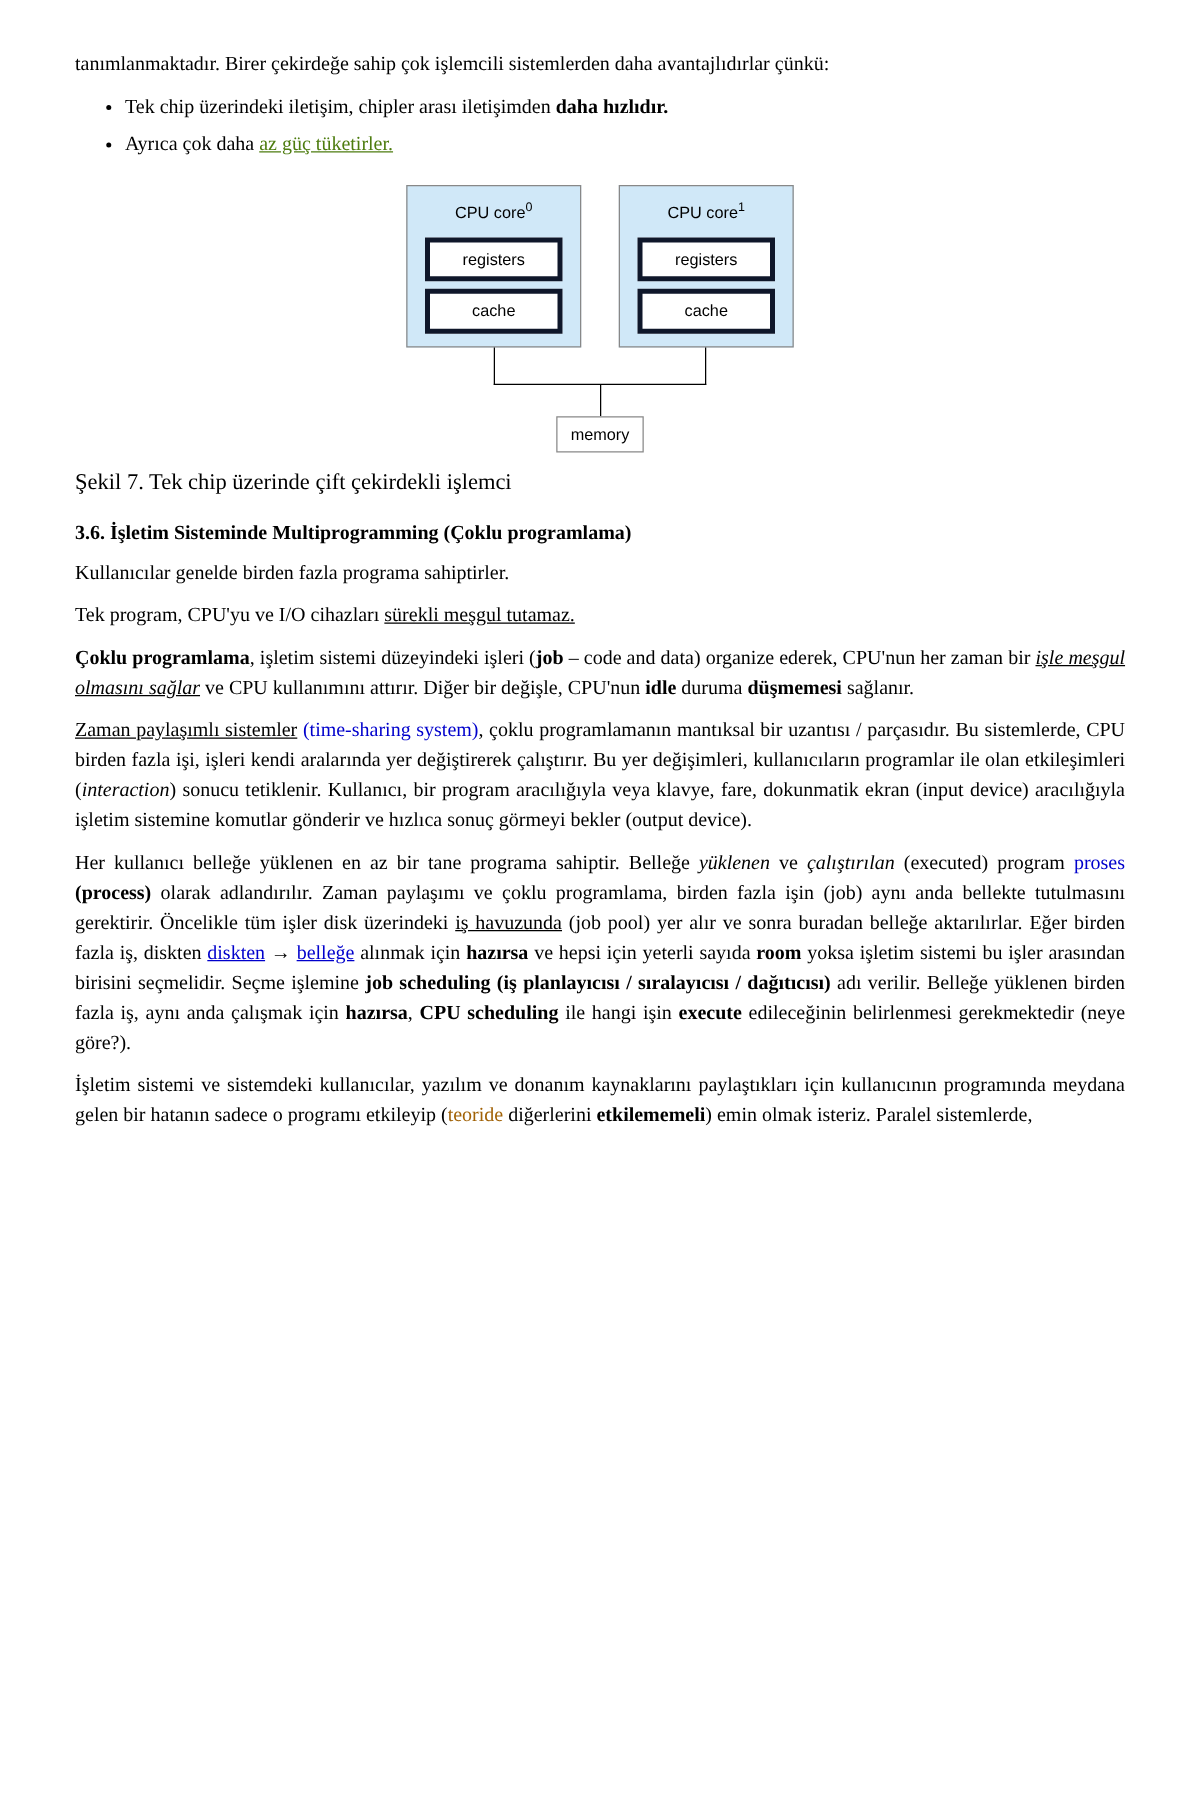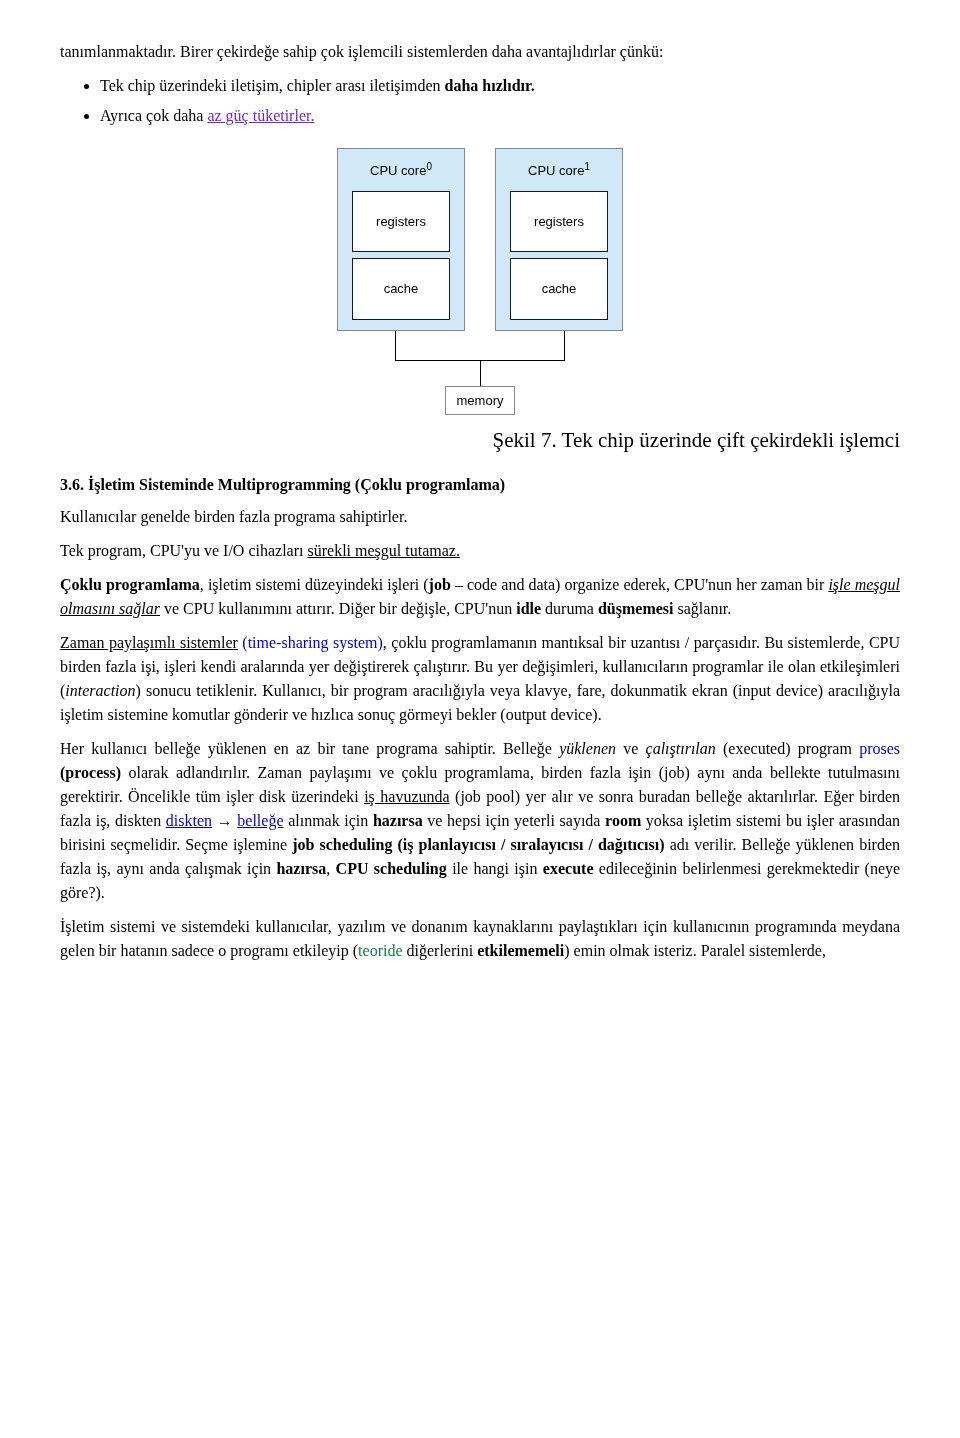--- a/index.html
+++ b/index.html
@@ -40,45 +40,45 @@
       display: flex;
       flex-direction: row;
       gap: 30px;
       margin-bottom: 0;
     }
 
     .cpu-core-box {
       background: #d0e8f8;
       border: 1px solid #888;
       padding: 10px 14px;
-      width: 128px;
+      width: 140px;
       display: flex;
       flex-direction: column;
       align-items: center;
       gap: 6px;
     }
 
     .cpu-core-title {
       font-size: 13px;
       font-family: Arial, sans-serif;
       margin-bottom: 4px;
     }
 
     .cpu-core-title sup {
       font-size: 10px;
     }
 
     .inner-box {
       background: #fff;
-      border: 1px solid #0f172a;
+      border: 4px solid #0f172a;
       width: 100%;
       text-align: center;
       font-size: 13px;
       font-family: Arial, sans-serif;
-      padding: 20px 0;
+      padding: 4px 0;
     }
 
     .connector-area {
       display: flex;
       flex-direction: column;
       align-items: center;
       width: 310px;
     }
 
     .h-line-row {
@@ -128,22 +128,22 @@
     .memory-box {
       background: #fff;
       border: 1px solid #888;
       padding: 4px 11px;
       font-size: 13px;
       font-family: Arial, sans-serif;
       text-align: center;
     }
 
     .figure-caption {
-      font-size: 21px;
-      text-align: right;
+      font-size: 18px;
+      text-align: left;
       margin-top: 8px;
       margin-bottom: 14px;
     }
 
     .section-heading {
       font-size: 16px;
       font-weight: bold;
       margin-top: 16px;
       margin-bottom: 8px;
     }
@@ -157,21 +157,21 @@
     <span>tanımlanmaktadır. Birer çekirdeğe sahip çok işlemcili sistemlerden daha avantajlıdırlar çünkü:</span>
   </p>
 
   <ul>
     <li>
       <span>Tek chip üzerindeki iletişim, chipler arası iletişimden</span>
       <strong>daha hızlıdır.</strong>
     </li>
     <li>
       <span>Ayrıca çok daha</span>
-      <span style="text-decoration:underline; color:#6d28d9;">az güç tüketirler.</span>
+      <span style="text-decoration:underline; color:#4d7c0f;">az güç tüketirler.</span>
     </li>
   </ul>
 
   <div class="diagram-container">
     <div class="cpu-cores-row">
 
       <div class="cpu-core-box">
         <div class="cpu-core-title">
           <span>CPU core</span><sup>0</sup>
         </div>
@@ -233,16 +233,16 @@
   <p>
     <span style="text-decoration:underline;">Zaman paylaşımlı sistemler</span> <span style="color:#0000cc;">(time-sharing system)</span><span>, çoklu programlamanın mantıksal bir uzantısı / parçasıdır. Bu sistemlerde, CPU birden fazla işi, işleri kendi aralarında yer değiştirerek çalıştırır. Bu yer değişimleri, kullanıcıların programlar ile olan etkileşimleri (</span><span style="font-style:italic;">interaction</span><span>) sonucu tetiklenir. Kullanıcı, bir program aracılığıyla veya klavye, fare, dokunmatik ekran (input device) aracılığıyla işletim sistemine komutlar gönderir ve hızlıca sonuç görmeyi bekler (output device).</span>
   </p>
 
   <p>
     <span>Her kullanıcı belleğe yüklenen en az bir tane programa sahiptir. Belleğe</span> <span style="font-style:italic;">yüklenen</span> <span>ve</span> <span style="font-style:italic;">çalıştırılan</span> <span>(executed) program</span> <span style="color:#0000cc;">proses</span> <span style="font-weight:bold;">(process)</span> <span>olarak adlandırılır. Zaman paylaşımı ve çoklu programlama, birden fazla işin (job) aynı anda bellekte tutulmasını gerektirir. Öncelikle tüm işler disk üzerindeki</span> <span style="text-decoration:underline;">iş havuzunda</span> <span>(job pool)</span> <span>yer alır ve sonra buradan belleğe aktarılırlar. Eğer birden fazla iş, diskten</span> <span style="text-decoration:underline; color:#0000cc;">diskten</span> <span style="font-size:16px;">→</span> <span style="text-decoration:underline; color:#0000cc;">belleğe</span> <span>alınmak için</span> <span style="font-weight:bold;">hazırsa</span> <span>ve hepsi için yeterli sayıda</span> <span style="font-weight:bold;">room</span> <span>yoksa işletim sistemi bu işler arasından birisini seçmelidir. Seçme işlemine</span> <span style="font-weight:bold;">job scheduling</span> <span style="font-weight:bold;">(iş planlayıcısı / sıralayıcısı / dağıtıcısı)</span> <span>adı verilir. Belleğe yüklenen birden fazla iş, aynı anda çalışmak için</span> <span style="font-weight:bold;">hazırsa</span><span>,</span> <strong>CPU scheduling</strong> <span>ile hangi işin</span> <strong>execute</strong> <span>edileceğinin belirlenmesi gerekmektedir (neye göre?).</span>
   </p>
 
 
   <p>
-    <span>İşletim sistemi ve sistemdeki kullanıcılar, yazılım ve donanım kaynaklarını paylaştıkları için kullanıcının programında meydana gelen bir hatanın sadece o programı etkileyip (</span><span style="color:#15803d;">teoride</span> <span style="font-weight:normal;">diğerlerini</span> <strong>etkilememeli</strong><span>) emin olmak isteriz. Paralel sistemlerde,</span>
+    <span>İşletim sistemi ve sistemdeki kullanıcılar, yazılım ve donanım kaynaklarını paylaştıkları için kullanıcının programında meydana gelen bir hatanın sadece o programı etkileyip (</span><span style="color:#a16207;">teoride</span> <span style="font-weight:normal;">diğerlerini</span> <strong>etkilememeli</strong><span>) emin olmak isteriz. Paralel sistemlerde,</span>
   </p>
 
 </div>
 
 </body></html>

